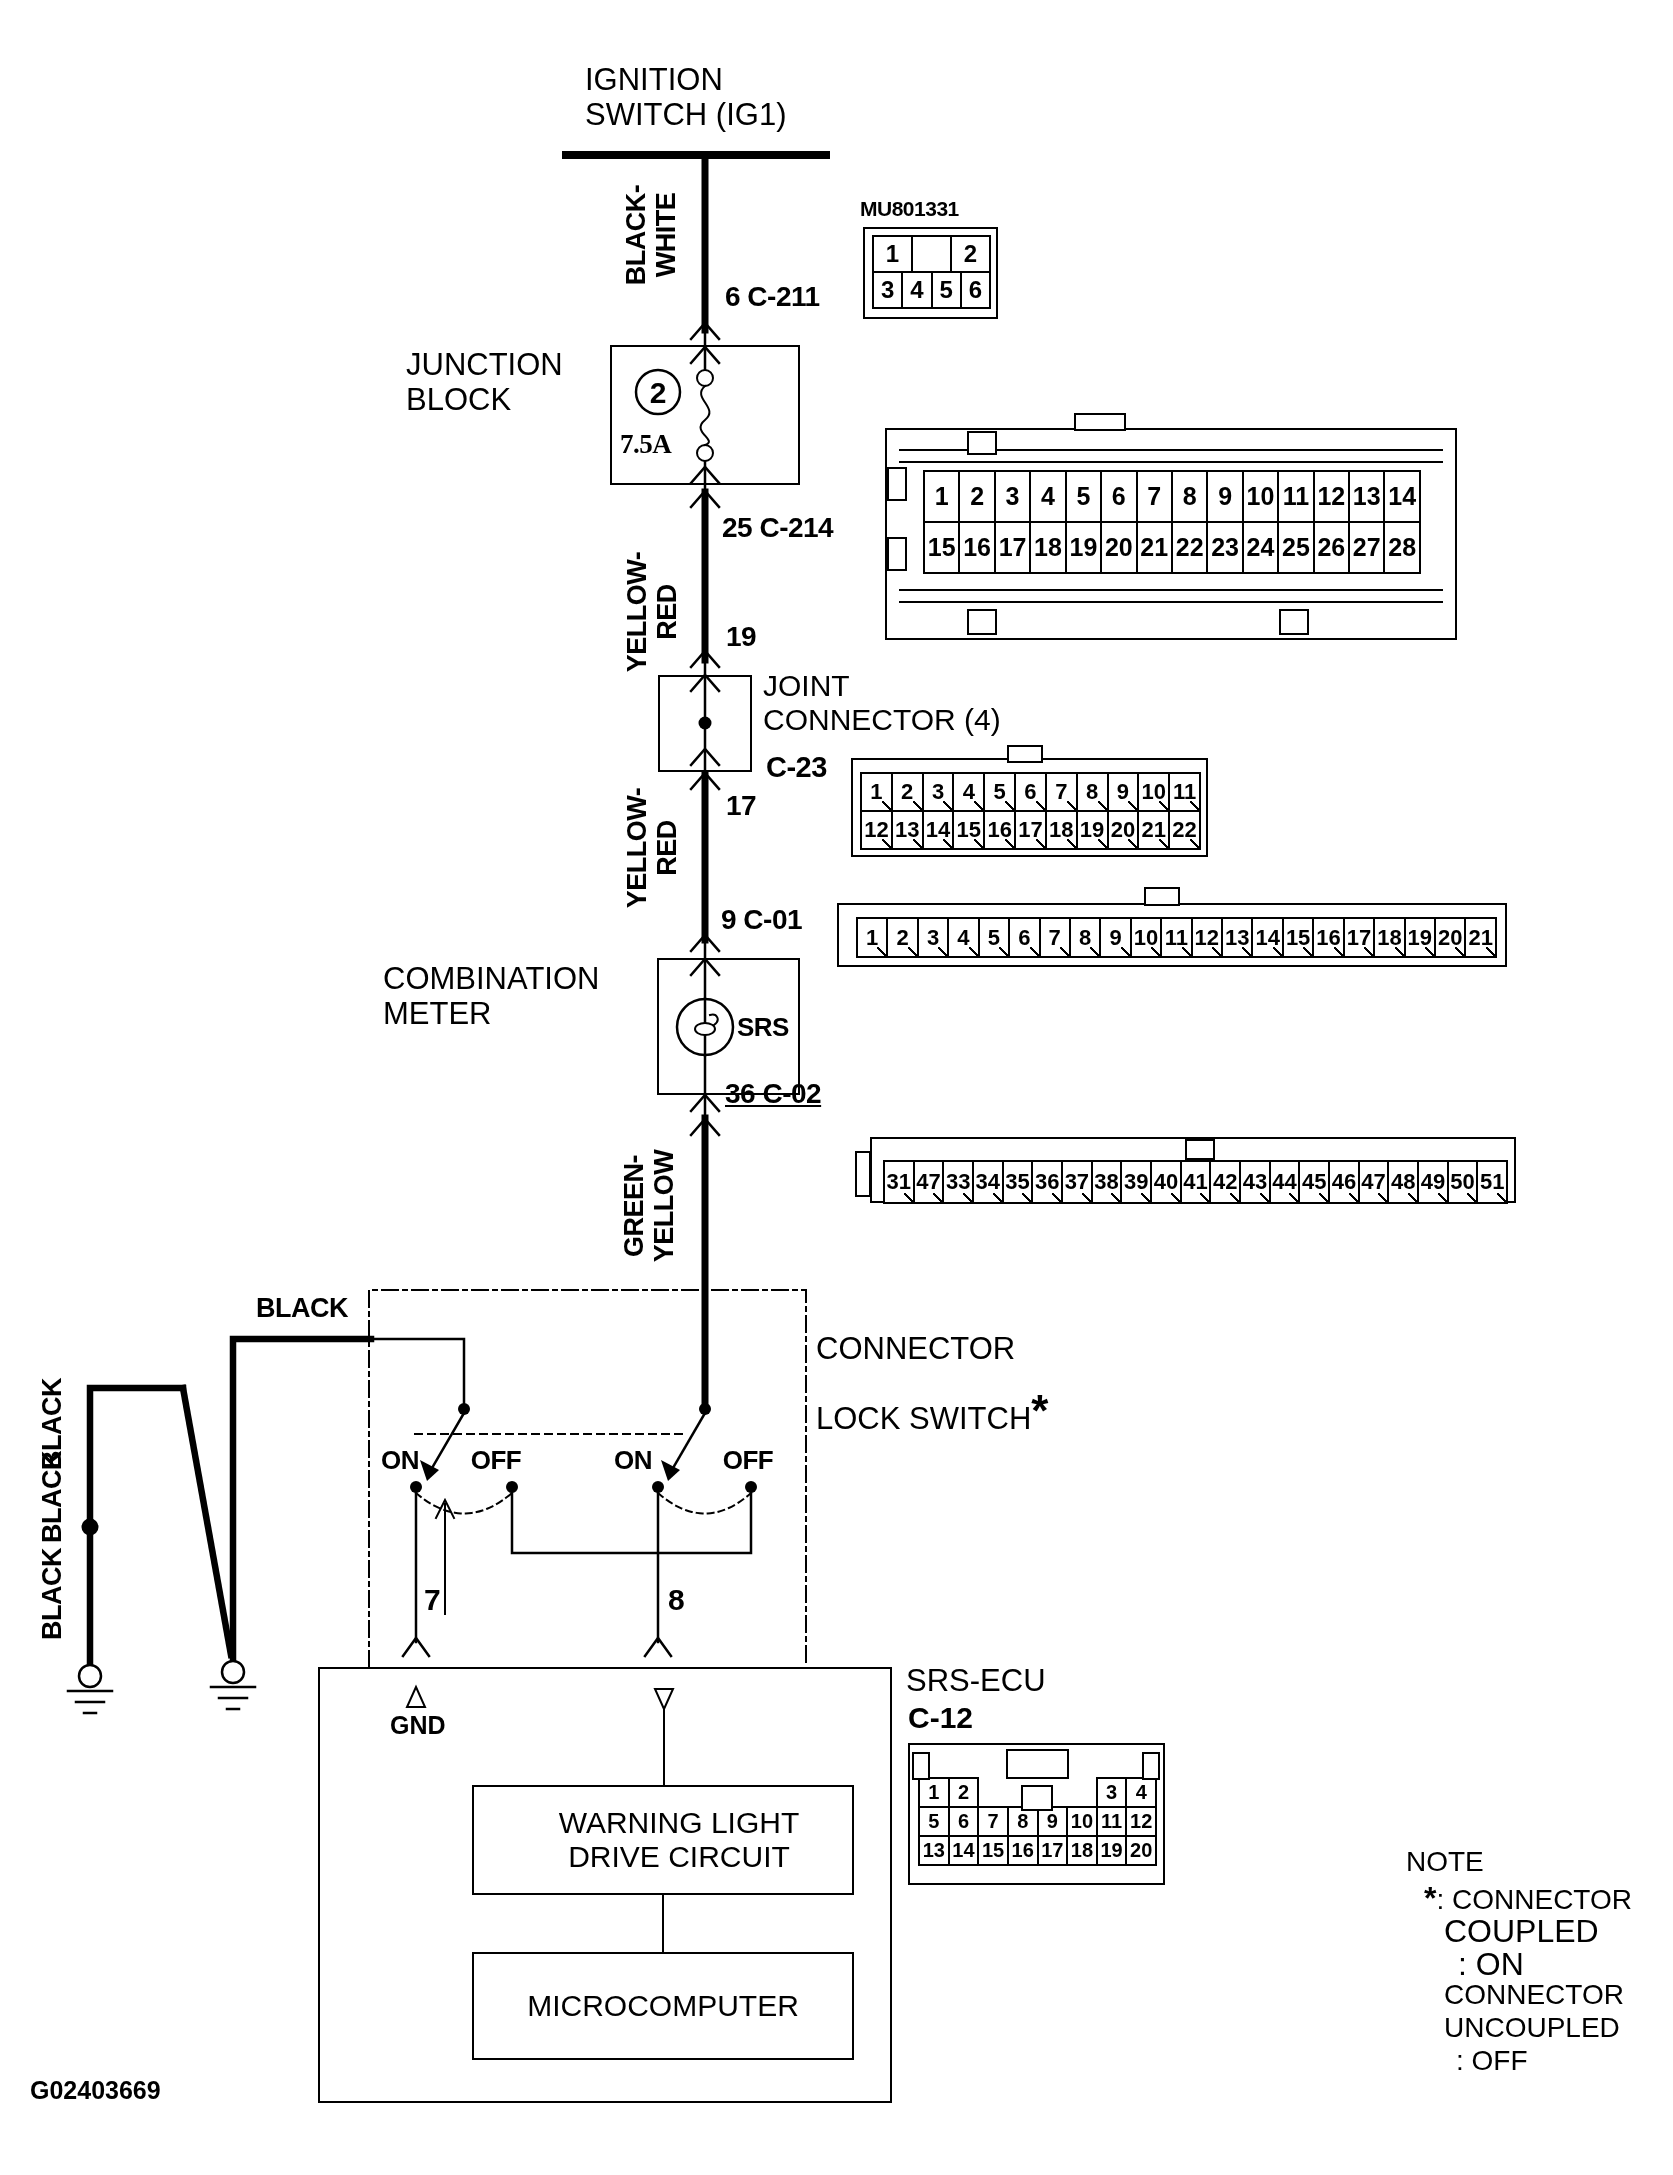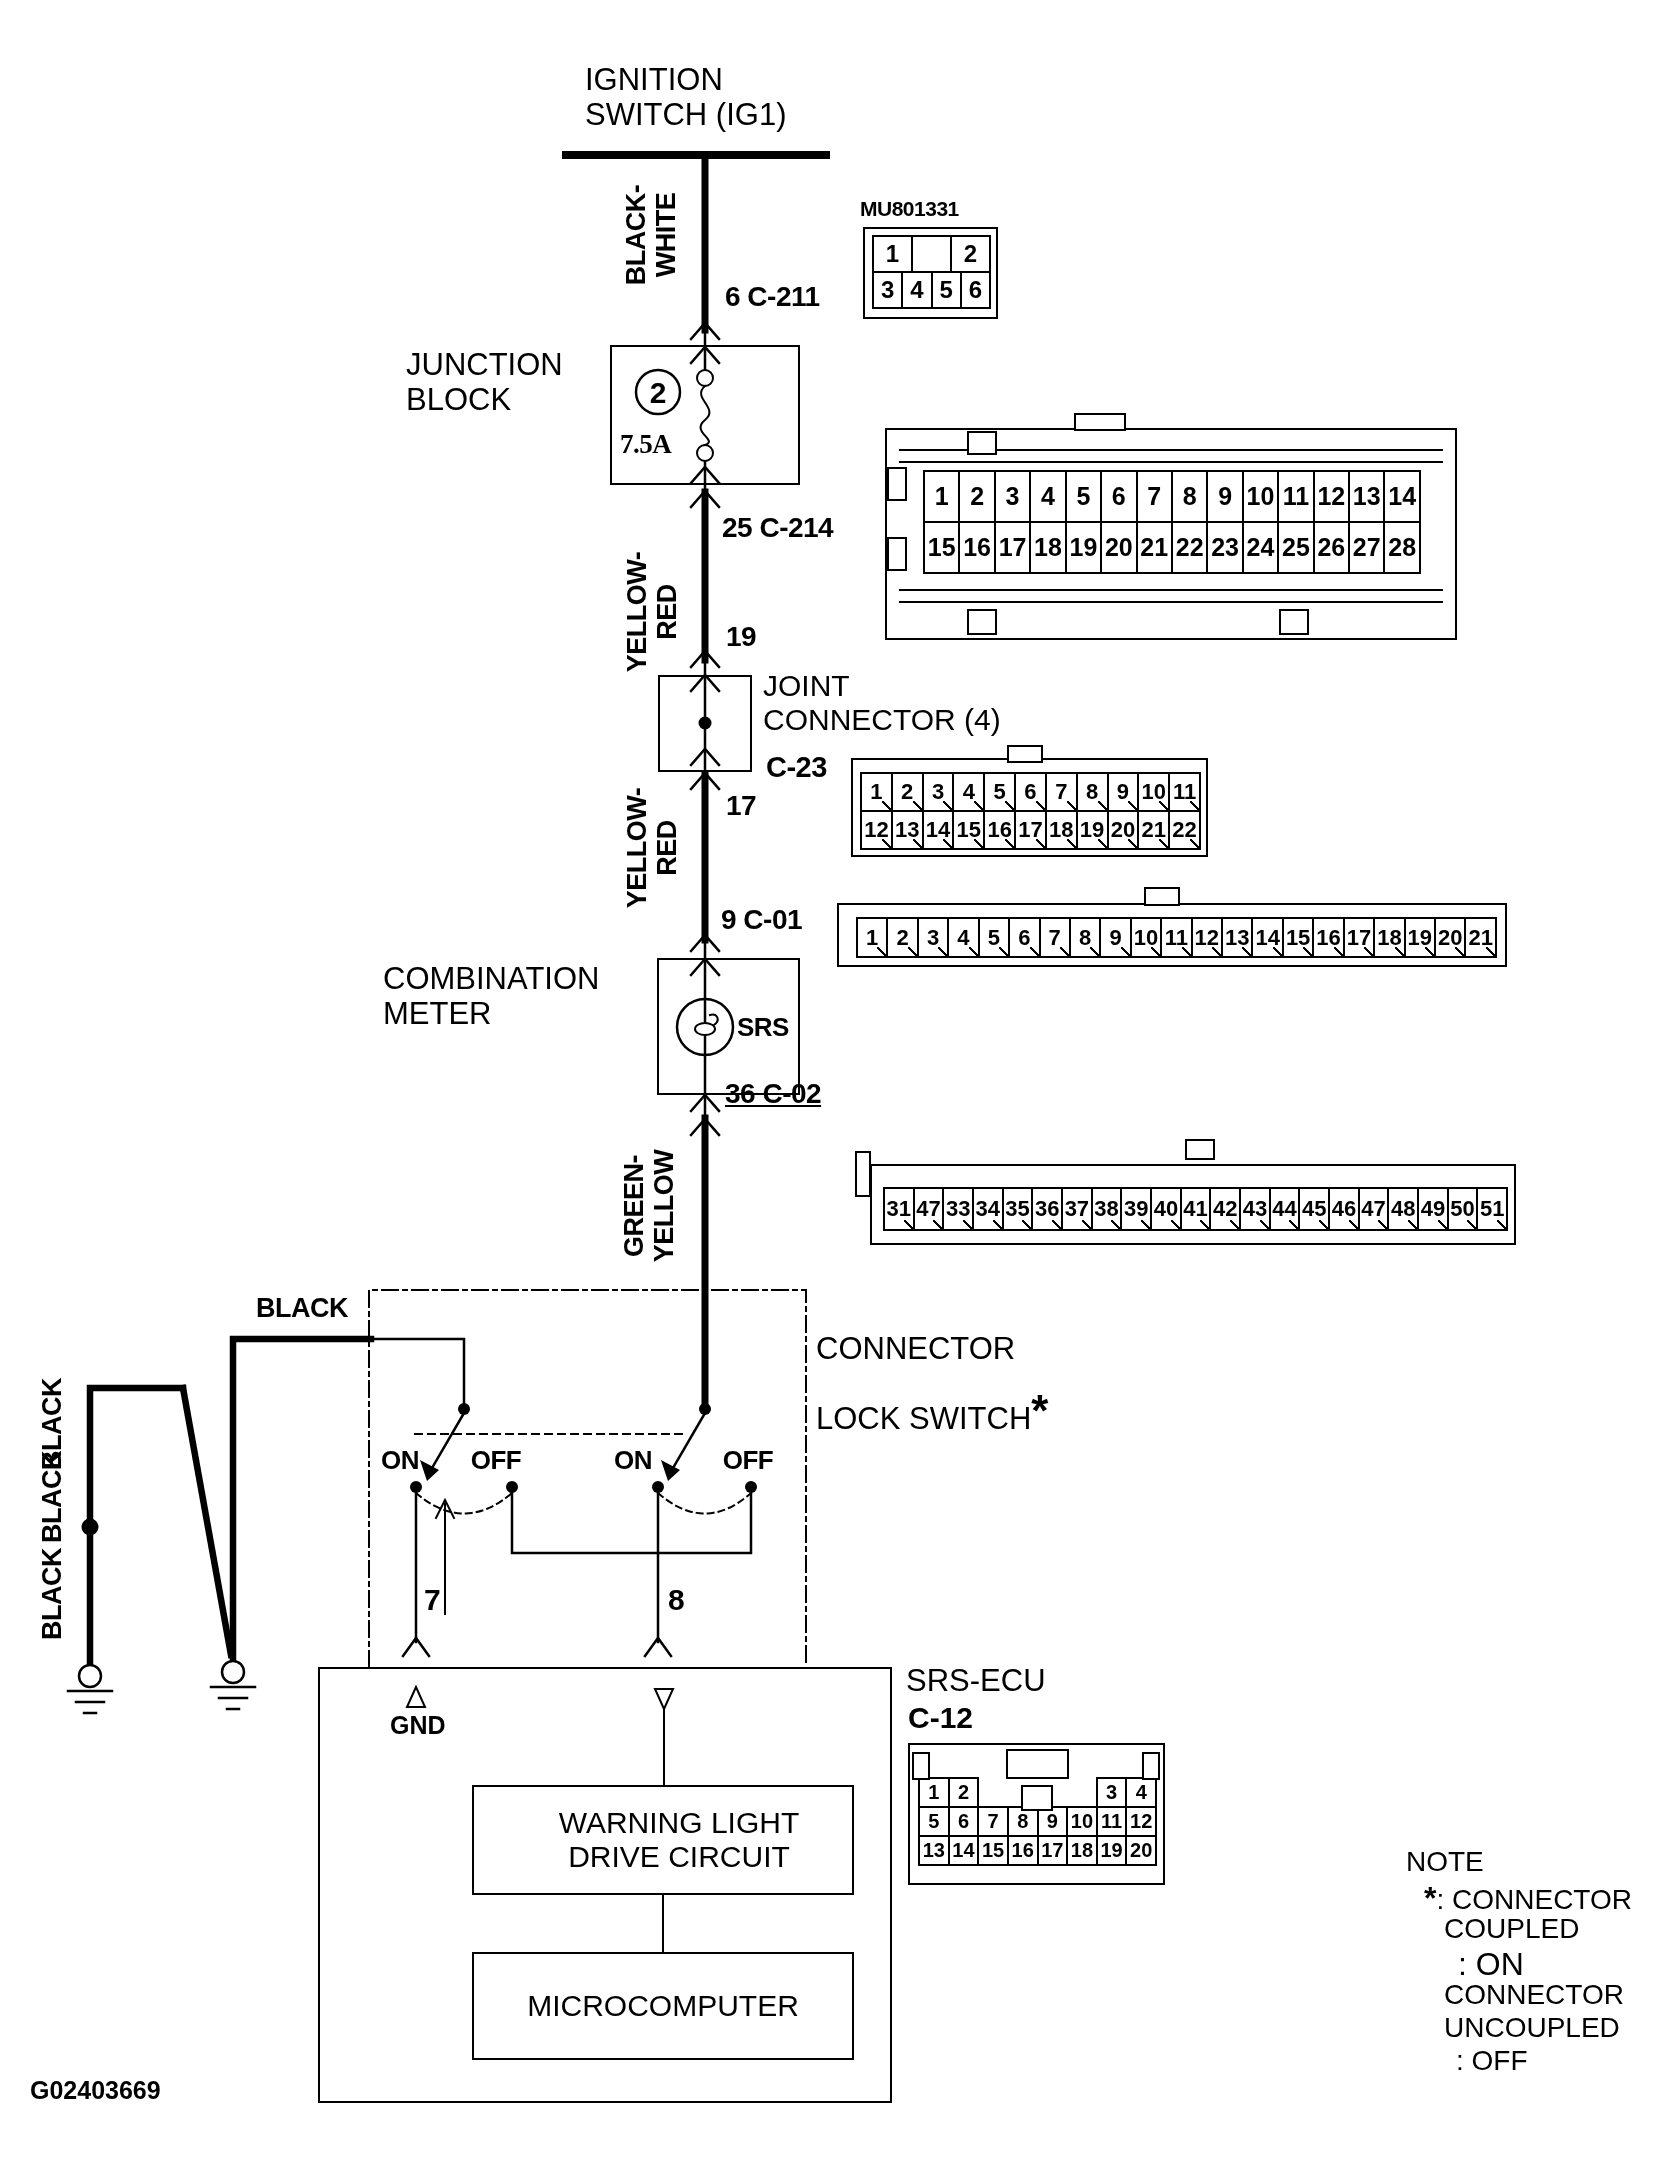--- a/index.html
+++ b/index.html
@@ -30,21 +30,21 @@
             background-size:9px 9px;background-repeat:no-repeat;background-position:right bottom;}
   .hideblank .pin-cell.blank{visibility:hidden;}
   .c211{left:863px;top:227px;width:135px;height:92px;padding:6px 7px;}
   .c211 .pin-cell{height:38px;font-size:24px;}
   .c214{left:885px;top:428px;width:572px;height:212px;padding:40px 36px;}
   .c214 .pin-cell{height:53px;font-size:25px;}
   .c23{left:851px;top:758px;width:357px;height:99px;padding:12px 7px 5px;}
   .c23 .pin-cell{height:40px;font-size:22px;}
   .c01{left:837px;top:903px;width:670px;height:64px;padding:12px 10px 6px 17px;}
   .c01 .pin-cell{height:41px;font-size:22px;}
-  .c02{left:870px;top:1137px;width:646px;height:81px;padding:21px 8px 6px 11px;margin-top:27px;}
+  .c02{left:870px;top:1137px;width:646px;height:66px;padding:21px 8px 6px 11px;}
   .c02 .pin-cell{height:44px;font-size:22px;}
   .c12{left:908px;top:1743px;width:257px;height:142px;padding:32px 8px 8px;}
   .c12 .pin-cell{height:31px;font-size:20px;}
   .star{font-weight:700;}
   svg.overlay{position:absolute;left:0;top:0;z-index:5;pointer-events:none;}
   .lbl,.vlabel,.box,.conn{z-index:1;}
 </style>
 </head>
 <body>
 
@@ -266,21 +266,21 @@
 
   <div class="lbl b30" style="left:424px;top:1583px;">7</div>
   <div class="lbl b30" style="left:668px;top:1583px;">8</div>
   <div class="lbl b25" style="left:390px;top:1711px;">GND</div>
 
   <div class="lbl reg" style="left:906px;top:1663px;">SRS-ECU</div>
   <div class="lbl b30" style="left:908px;top:1701px;">C-12</div>
 
   <div class="lbl reg" style="left:1406px;top:1846px;font-size:28px;">NOTE</div>
   <div class="lbl reg" style="left:1404px;top:1880px;font-size:28px;margin-left:20px;"><span class="star" style="font-size:32px;">*</span><span>: CONNECTOR</span></div>
-  <div class="lbl reg" style="left:1444px;top:1913px;font-size:28px;">COUPLED</div>
+  <div class="lbl reg" style="left:1444px;top:1913px;font-size:32px;">COUPLED</div>
   <div class="lbl reg" style="left:1458px;top:1946px;font-size:32px;">: ON</div>
   <div class="lbl reg" style="left:1444px;top:1979px;font-size:28px;">CONNECTOR</div>
   <div class="lbl reg" style="left:1444px;top:2012px;font-size:28px;">UNCOUPLED</div>
   <div class="lbl reg" style="left:1456px;top:2045px;font-size:28px;">: OFF</div>
 
   <div class="lbl b25" style="left:30px;top:2076px;">G02403669</div>
 
   <svg class="overlay" width="1673" height="2175" viewBox="0 0 1673 2175">
     <g stroke="#000" fill="none" stroke-linecap="square">
 

